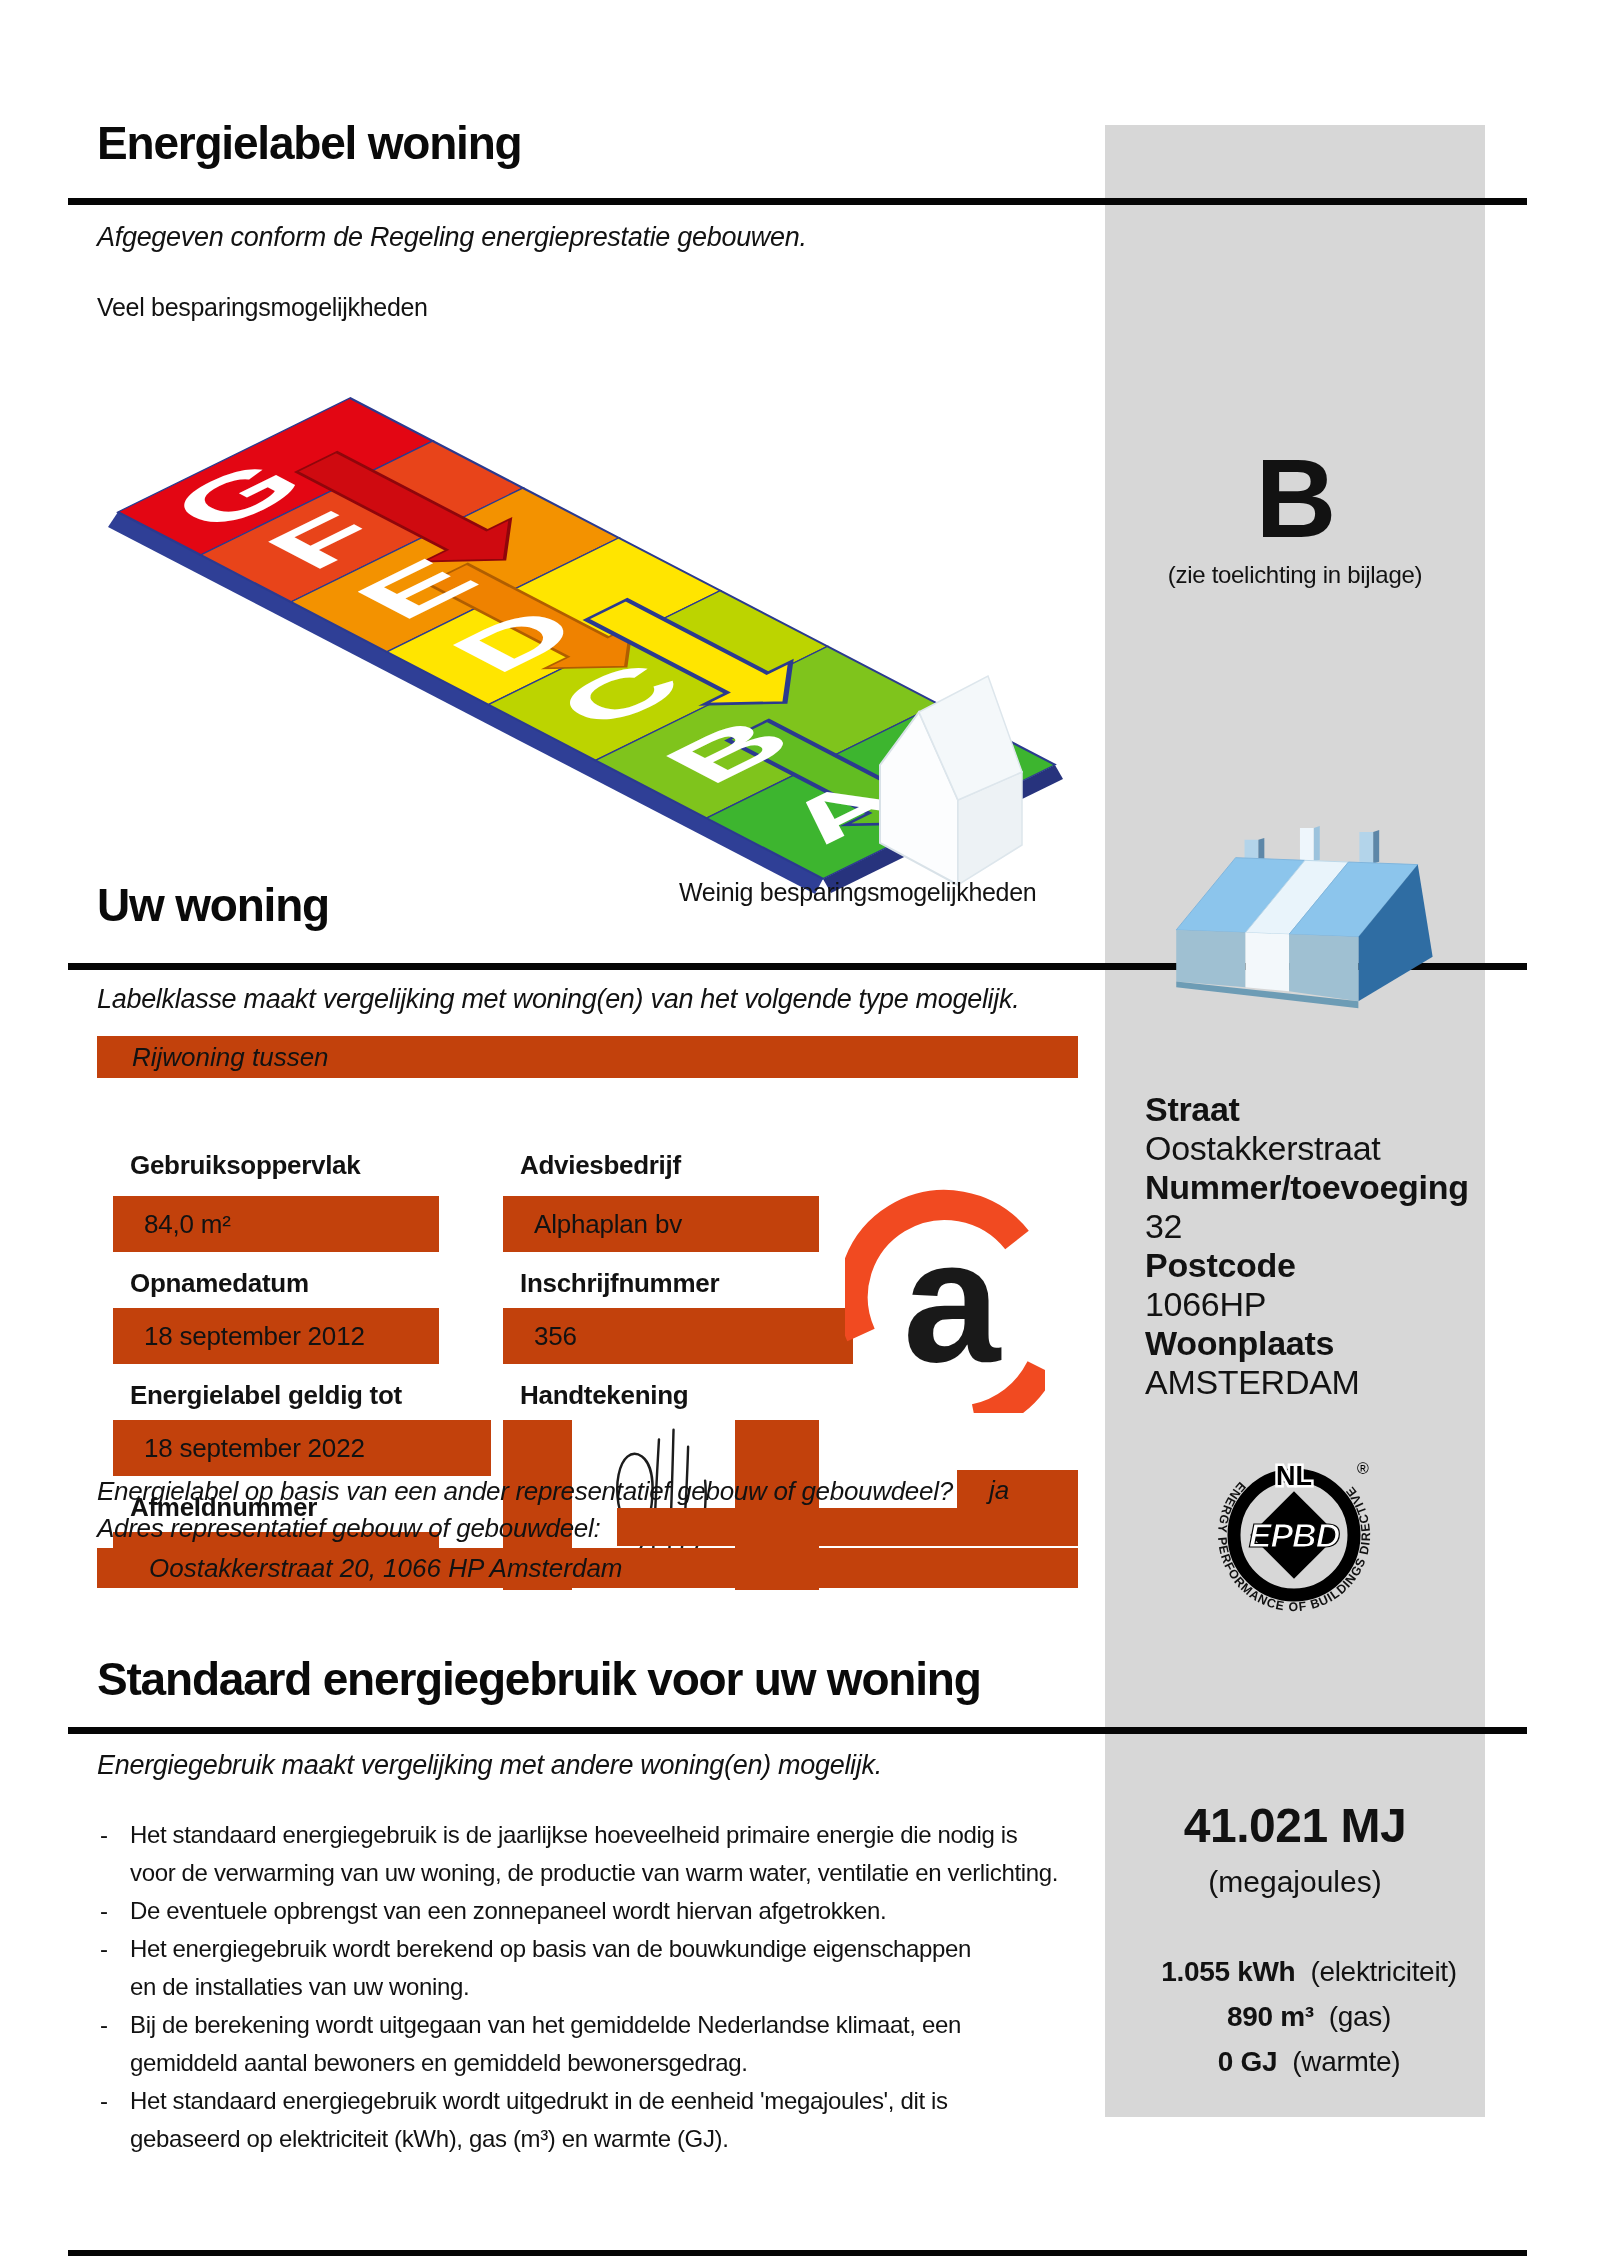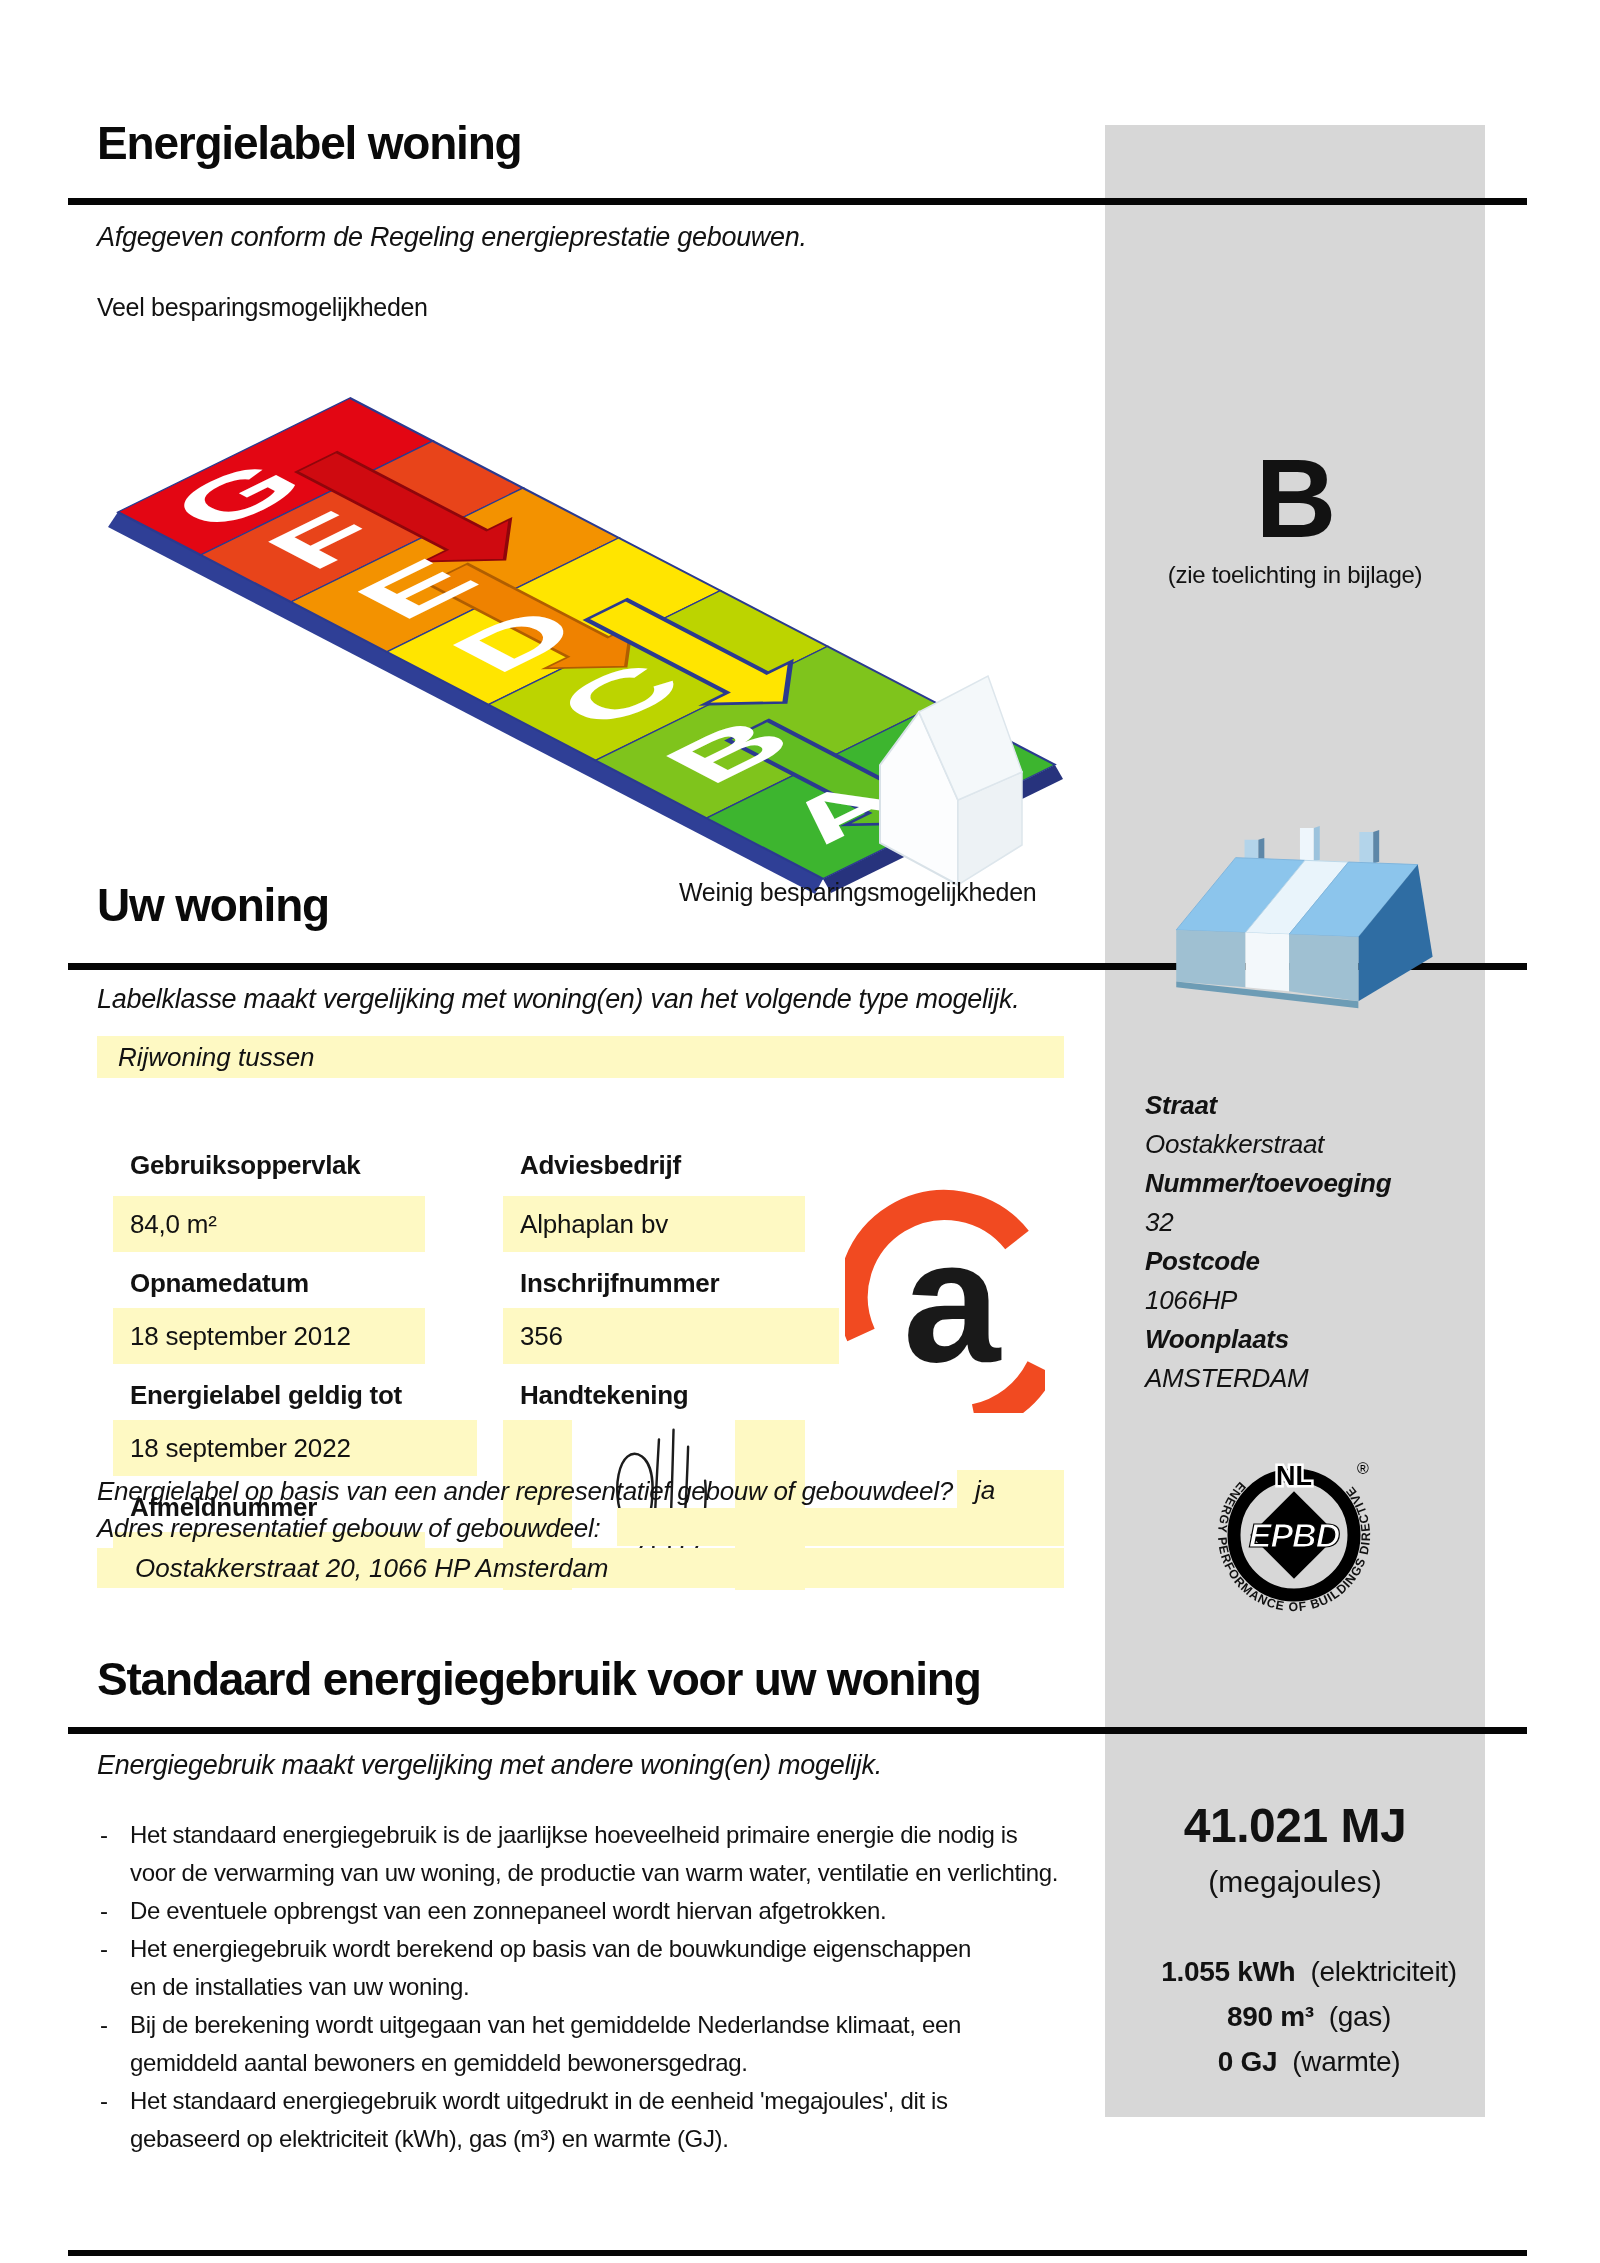--- a/index.html
+++ b/index.html
@@ -5,28 +5,28 @@
   html,body{margin:0;padding:0;background:#fff;}
   body{font-family:"Liberation Sans","DejaVu Sans",sans-serif;color:#121212;}
   #page{position:relative;width:1600px;height:2263px;background:#fff;overflow:hidden;}
   .abs{position:absolute;}
   .h1{font-size:46px;font-weight:bold;letter-spacing:-1.2px;color:#0a0a0a;white-space:nowrap;}
   .rule{position:absolute;left:68px;width:1459px;height:7px;background:#050505;}
   .it{font-style:italic;}
   .intro{font-size:27px;font-style:italic;letter-spacing:-0.3px;white-space:nowrap;}
   .note{font-size:25px;letter-spacing:-0.3px;white-space:nowrap;}
   .sidebar{position:absolute;left:1105px;top:125px;width:380px;height:1992px;background:#d7d7d7;}
-  .graybox{position:absolute;background:#fef9c3;}
+  .graybox{position:absolute;background:#c2410c;padding-left:14px;}
   .flabel{position:absolute;font-size:26px;font-weight:bold;letter-spacing:-0.3px;white-space:nowrap;}
   .fval{font-size:26px;line-height:56px;padding-left:17px;letter-spacing:-0.2px;white-space:nowrap;}
   .ratingblock{position:absolute;left:1105px;top:443px;width:380px;text-align:center;}
   .ratingletter{font-size:112px;font-weight:bold;line-height:1;letter-spacing:-2px;}
   .ratingnote{font-size:24px;margin-top:6px;letter-spacing:-0.3px;}
   .addr{position:absolute;left:1145px;top:1090px;}
-  .addr div{height:39px;font-size:26px;letter-spacing:-0.3px;white-space:nowrap;font-style:italic;}
+  .addr div{height:39px;font-size:34px;letter-spacing:-0.3px;white-space:nowrap;}
   .addr .lab{font-weight:bold;}
   .bullets{position:absolute;left:100px;top:1816px;}
   .brow{display:flex;}
   .bdash{width:30px;font-size:24px;line-height:38px;}
   .bline{font-size:24px;line-height:38px;letter-spacing:-0.35px;white-space:nowrap;}
   .bwrap{padding-left:30px;}
   .values{position:absolute;left:1105px;width:380px;text-align:center;}
   .vtotal{font-size:48px;font-weight:bold;letter-spacing:-0.5px;}
   .vunit{font-size:30px;margin-top:12px;}
   .vrow{font-size:28px;height:45px;letter-spacing:-0.3px;white-space:nowrap;}

